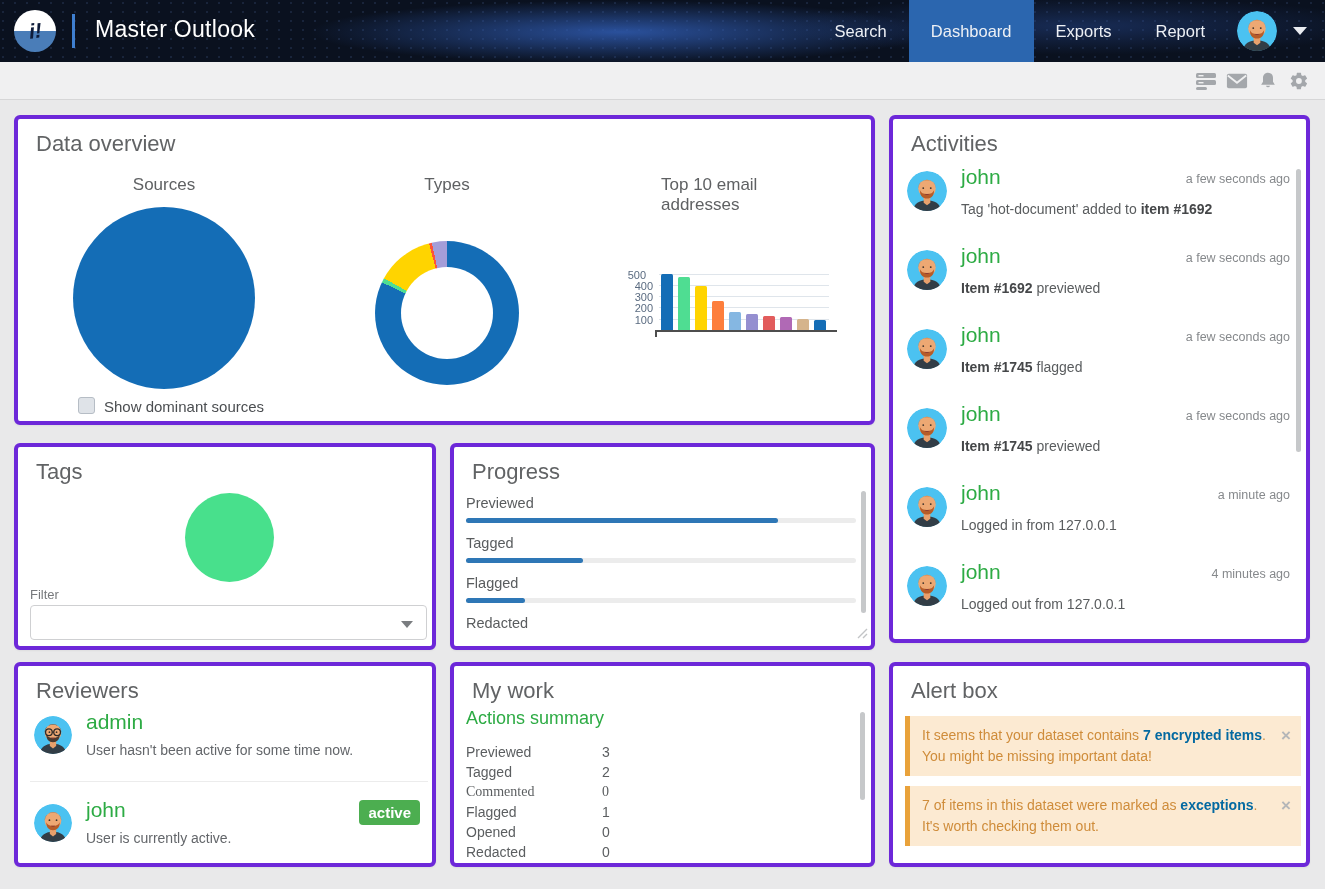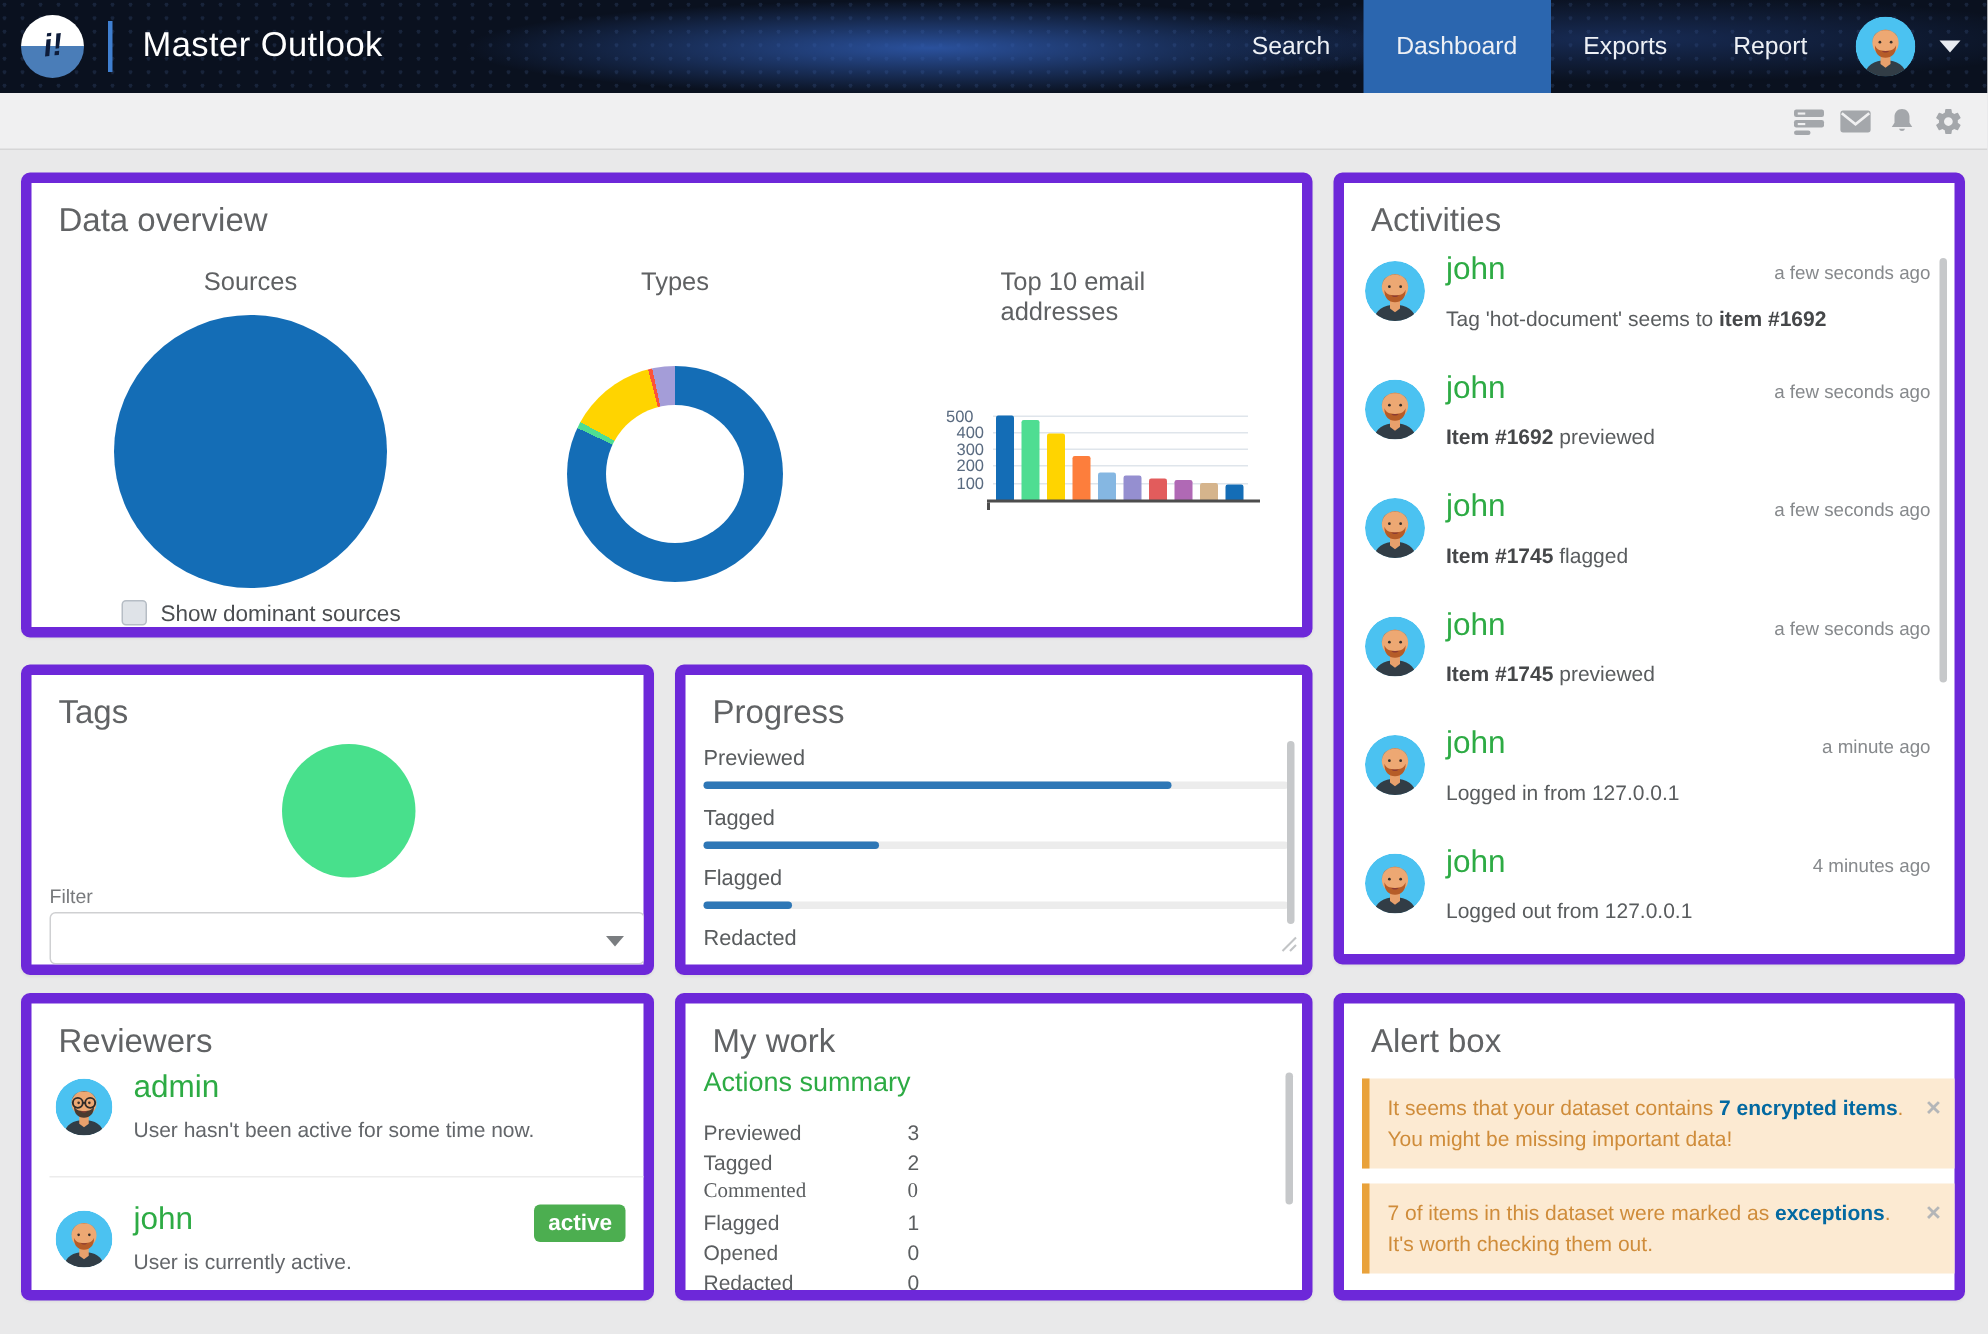--- a/index.html
+++ b/index.html
@@ -40,21 +40,21 @@
   .toolbar {
     position:absolute; left:0; top:62px; width:1325px; height:38px;
     background:#f0f0f1; border-bottom:1px solid #d6d6d7;
     display:flex; align-items:center; justify-content:flex-end; padding-right:15px; gap:9px;
   }
   .tool-icon { width:22px; height:20px; display:flex; align-items:center; justify-content:center; cursor:pointer; }
   .tool-icon svg { fill:#a4a7ab; }
 
   
   .card {
-    position:absolute; background:#fff; border:7px solid #6d28d9; border-radius:6px;
+    position:absolute; background:#fff; border:4px solid #6d28d9; border-radius:6px;
     box-shadow:0 1px 2px rgba(0,0,0,.05); overflow:hidden;
   }
   .card-title { position:absolute; left:18px; top:12px; font-size:22px; color:#616365; }
   #card-overview  { left:14px;  top:115px; width:861px; height:310px; }
   #card-activities{ left:889px; top:115px; width:421px; height:528px; }
   #card-tags      { left:14px;  top:443px; width:422px; height:207px; }
   #card-progress  { left:450px; top:443px; width:425px; height:207px;text-align:right; }
   #card-reviewers { left:14px;  top:662px; width:422px; height:205px; }
   #card-mywork    { left:450px; top:662px; width:425px; height:205px; }
   #card-alert     { left:889px; top:662px; width:421px; height:205px; }
@@ -233,21 +233,21 @@
             <path d="M20 32h8v6l-4 3-4-3z" fill="#e8a06c"></path>
             <circle cx="24" cy="21" r="10.5" fill="#eda873"></circle>
             <path d="M13.5 21a10.5 10.5 0 0 1 21 0c0-3-1-10-10.5-10S13.5 18 13.5 21z" fill="#cf6f2f"></path>
             <path d="M15.5 23c0 7 3.5 10 8.5 10s8.5-3 8.5-10c-1.5 3.5-4 4.5-8.5 4.5s-7-1-8.5-4.5z" fill="#b65c28"></path>
             <circle cx="19.5" cy="20.5" r="1.1" fill="#39302a"></circle>
             <circle cx="28.5" cy="20.5" r="1.1" fill="#39302a"></circle>
             <path d="M21 27.5c1.8 1.6 4.2 1.6 6 0z" fill="#8c3b33"></path>
           </svg></span>
         <a class="user-link">john</a>
         <span class="timestamp">a few seconds ago</span>
-        <div class="act-msg"><span>Tag 'hot-document' seems to </span><span class="b">item #1692</span></div>
+        <div class="act-msg"><span>Tag 'hot-document' added to </span><span class="b">item #1692</span></div>
       </div>
       <div class="act-entry" style="top: 123px;">
         <span class="avatar"><svg viewBox="0 0 48 48" width="100%" height="100%">
             <circle cx="24" cy="24" r="24" fill="#4bc2f1"></circle>
             <path d="M7 48c1-9 8-13 17-13s16 4 17 13z" fill="#323d46"></path>
             <path d="M20 32h8v6l-4 3-4-3z" fill="#e8a06c"></path>
             <circle cx="24" cy="21" r="10.5" fill="#eda873"></circle>
             <path d="M13.5 21a10.5 10.5 0 0 1 21 0c0-3-1-10-10.5-10S13.5 18 13.5 21z" fill="#cf6f2f"></path>
             <path d="M15.5 23c0 7 3.5 10 8.5 10s8.5-3 8.5-10c-1.5 3.5-4 4.5-8.5 4.5s-7-1-8.5-4.5z" fill="#b65c28"></path>
             <circle cx="19.5" cy="20.5" r="1.1" fill="#39302a"></circle>

